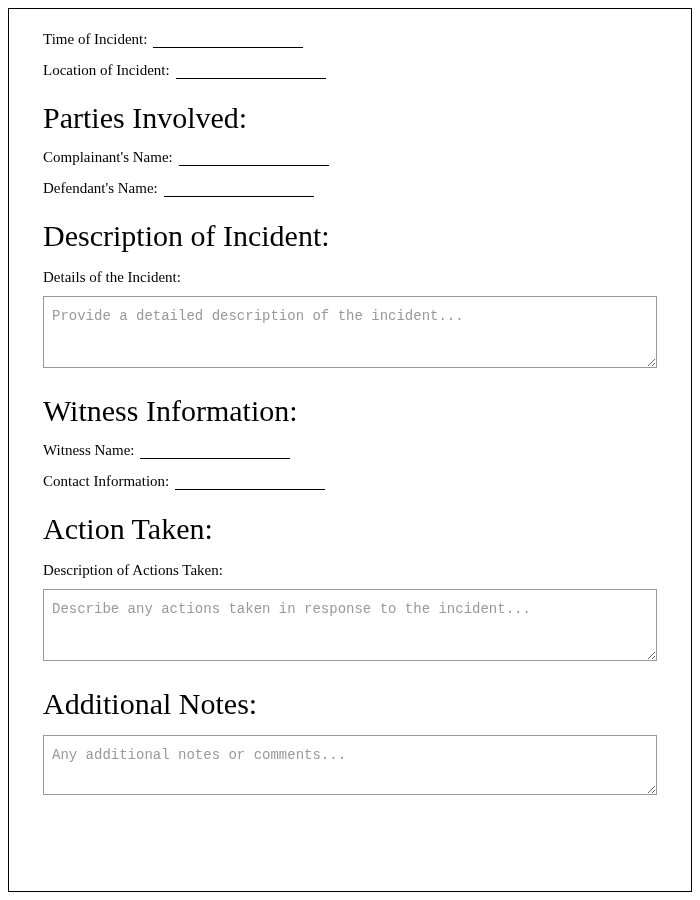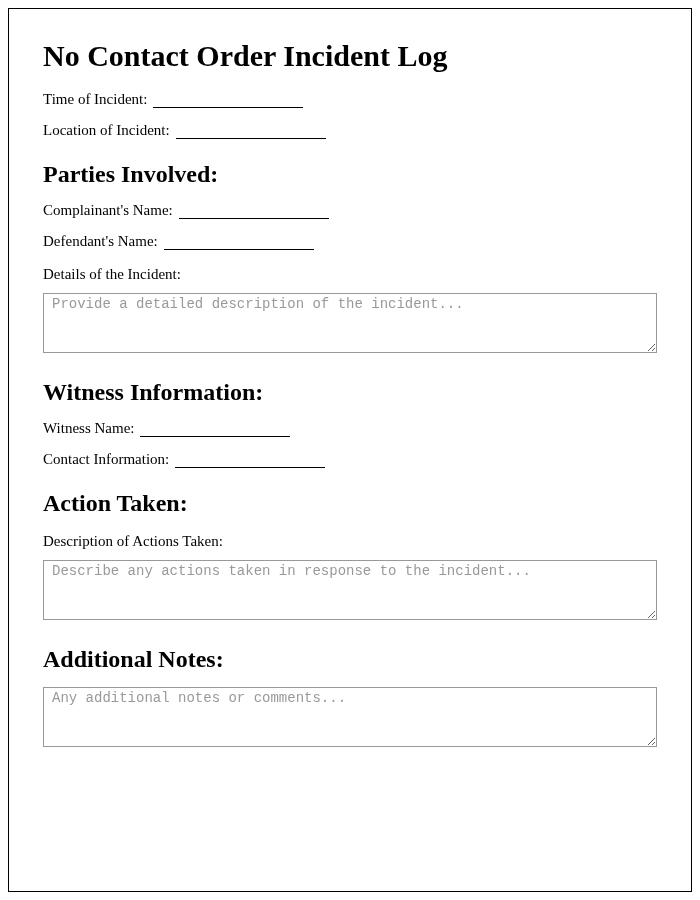--- a/index.html
+++ b/index.html
@@ -20,22 +20,22 @@
     border: 1px solid #000;
     padding: 22px 34px 34px 34px;
     min-height: 884px;
   }
   h1 {
     font-size: 30px;
     font-weight: bold;
     margin: 8px 0 18px 0;
   }
   h2 {
-    font-size: 24px;
-    font-weight: bold;
+    font-size: 30px;
+    font-weight: normal;
     margin: 22px 0 14px 0;
   }
   .field-row {
     font-size: 15px;
     margin: 0 0 14px 0;
     display: flex;
     align-items: flex-end;
   }
   .field-label {
     white-space: nowrap;
@@ -47,38 +47,37 @@
     height: 1.1em;
     margin-left: 6px;
   }
   .plain-label {
     font-size: 15px;
     margin: 16px 0 10px 0;
   }
   textarea {
     width: 100%;
     border: 1px solid #999;
-    padding: 2px 8px;
+    padding: 11px 8px;
     font-family: "Courier New", Courier, monospace;
     font-size: 14px;
     color: #c2410c;
     resize: vertical;
     min-height: 60px;
   }
   textarea::placeholder {
     color: #999;
   }
 </style>
 </head>
 <body>
 
 <div class="page">
   <div class="sheet">
 
-    <h1>No Contact Order Incident Log</h1>
 
 
     <div class="field-row">
       <span class="field-label">Time of Incident:</span>
       <span class="blank-line"></span>
     </div>
 
     <div class="field-row">
       <span class="field-label">Location of Incident:</span>
       <span class="blank-line"></span>
@@ -89,20 +88,21 @@
     <div class="field-row">
       <span class="field-label">Complainant's Name:</span>
       <span class="blank-line"></span>
     </div>
 
     <div class="field-row">
       <span class="field-label">Defendant's Name:</span>
       <span class="blank-line"></span>
     </div>
 
+    <h2>Description of Incident:</h2>
 
     <p class="plain-label">Details of the Incident:</p>
 
     <textarea rows="3" placeholder="Provide a detailed description of the incident..." style=""></textarea>
 
     <h2>Witness Information:</h2>
 
     <div class="field-row">
       <span class="field-label">Witness Name:</span>
       <span class="blank-line"></span>

